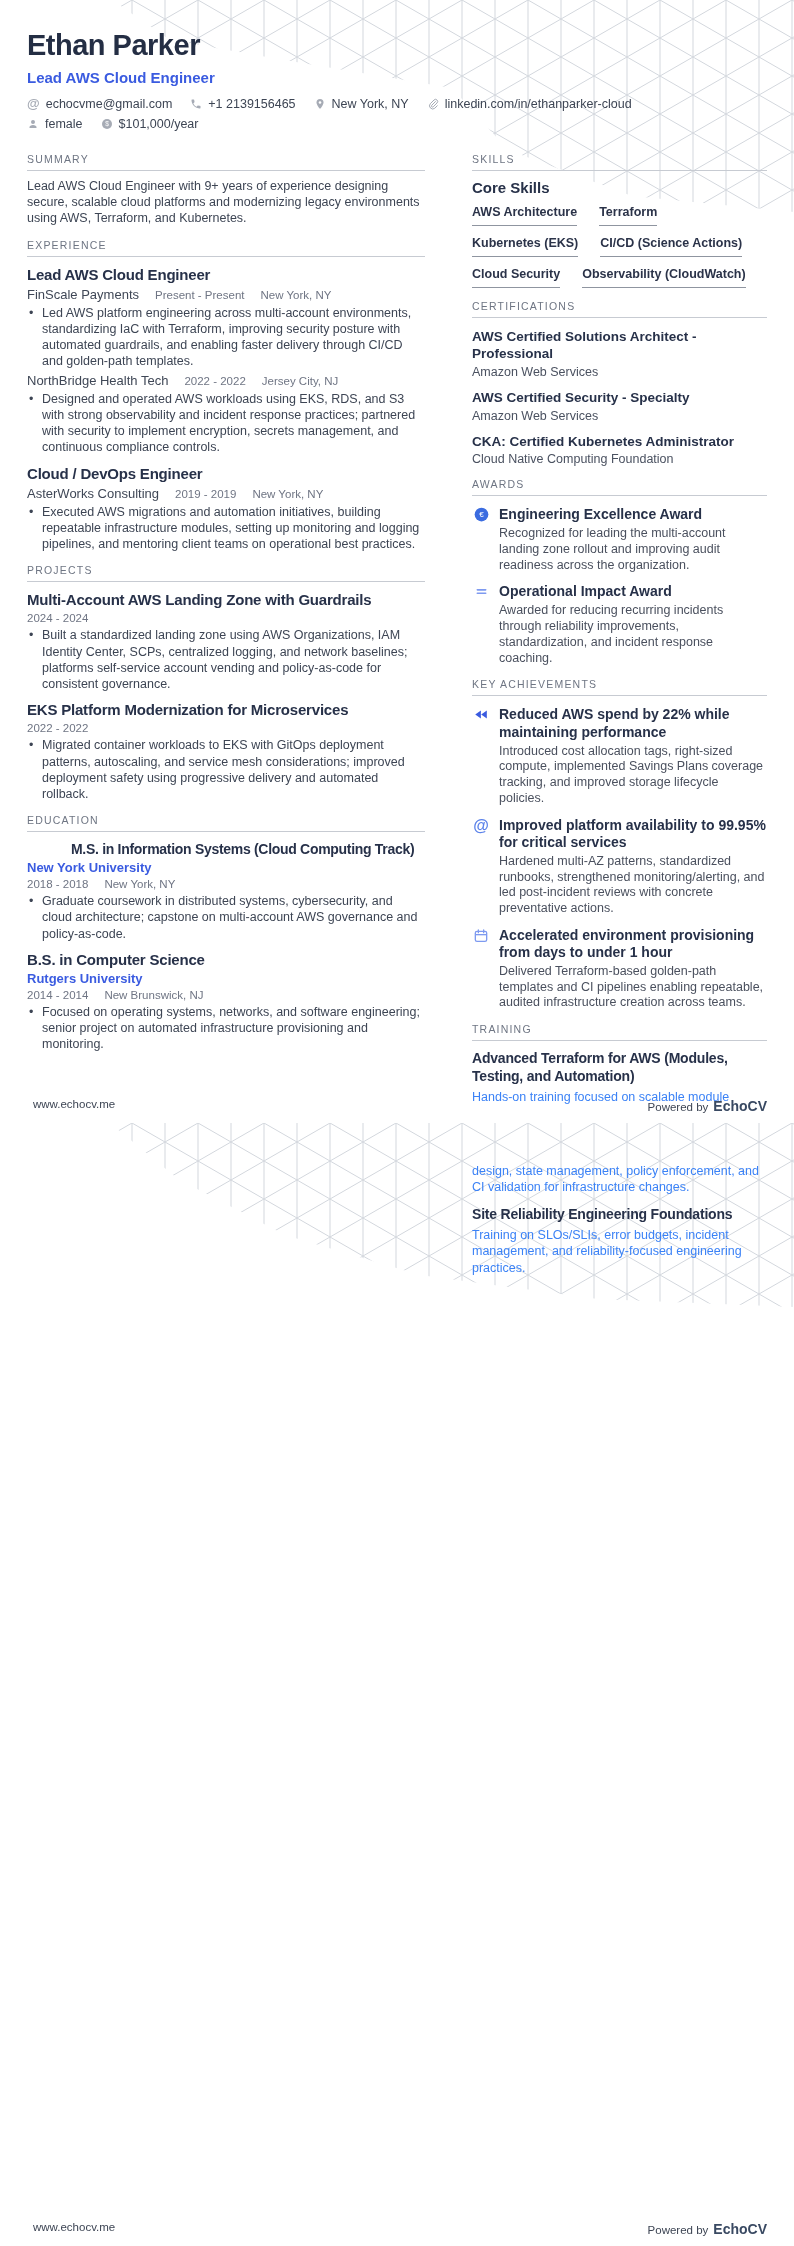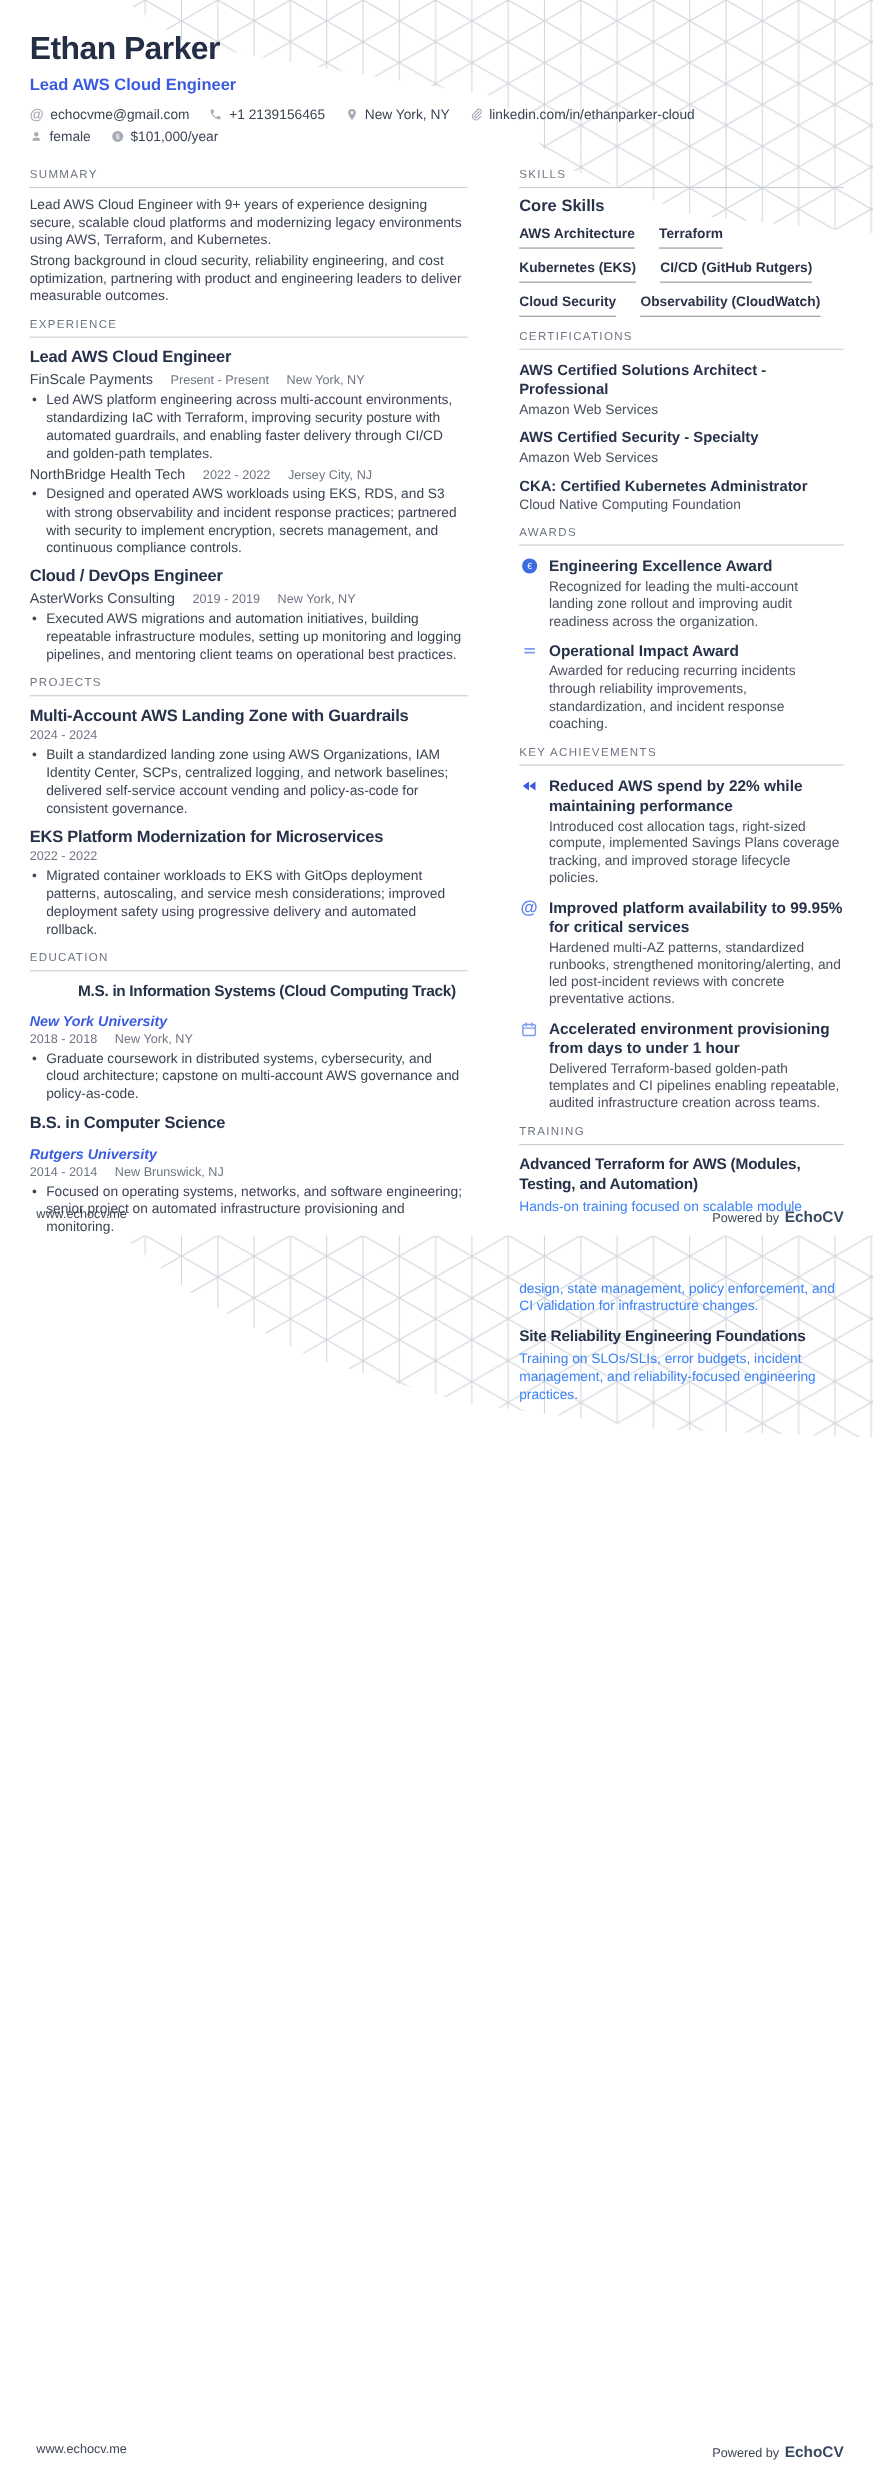--- a/index.html
+++ b/index.html
@@ -27,21 +27,21 @@
   .sec-label{font-size:10.5px;letter-spacing:1.2px;color:#6e7583;padding-bottom:5px;border-bottom:1px solid #c7cbd2;}
 
   .p{margin-top:7px;font-size:12.5px;line-height:1.3;color:#3d4554;}
   .p + .p{margin-top:2px;}
 
   .item-title{margin-top:9px;font-size:15px;font-weight:700;color:#273149;letter-spacing:-0.2px;line-height:1.2;}
   .item-title.tight{font-size:14px;letter-spacing:-0.3px;margin-left:44px;}
   .meta{display:flex;column-gap:16px;align-items:baseline;margin-top:3px;flex-wrap:wrap;}
   .company{font-size:13px;color:#3f4756;}
   .dates,.loc{font-size:11.5px;color:#6f7584;}
-  .school{margin-top:12px;font-size:13px;font-weight:700;color:#3a5be0;font-style:italic;}
+  .school{margin-top:2px;font-size:13px;font-weight:700;color:#3a5be0;}
   .bullets{margin:3px 0 0;padding:0;list-style:none;}
   .bullets li{position:relative;padding-left:15px;font-size:12.5px;line-height:1.3;color:#3d4554;}
   .bullets li::before{content:"\2022";position:absolute;left:2px;color:#3d4554;}
 
   
   .skills-heading{margin-top:8px;font-size:15px;font-weight:700;color:#273149;}
   .skills-wrap{display:flex;flex-wrap:wrap;column-gap:22px;row-gap:10px;margin-top:9px;}
   .skill{font-size:12.5px;font-weight:700;color:#2b3349;padding-bottom:6px;border-bottom:1.5px solid #8f95a0;}
 
   .cert{margin-top:10px;}
@@ -136,21 +136,20 @@
     </div>
   </div>
 
   <div class="columns">
 
     <div class="col-left">
 
       <div class="sec">
         <div class="sec-label">SUMMARY</div>
         <div class="p">Lead AWS Cloud Engineer with 9+ years of experience designing secure, scalable cloud platforms and modernizing legacy environments using AWS, Terraform, and Kubernetes.</div>
-        <div class="p">Strong background in cloud security, reliability engineering, and cost optimization, partnering with product and engineering leaders to deliver measurable outcomes.</div>
       </div>
 
       <div class="sec">
         <div class="sec-label">EXPERIENCE</div>
 
         <div>
           <div class="item-title">Lead AWS Cloud Engineer</div>
           <div class="meta">
             <span class="company">FinScale Payments</span>
             <span class="dates">Present - Present</span>
@@ -187,21 +186,21 @@
 
       <div class="sec">
         <div class="sec-label">PROJECTS</div>
 
         <div>
           <div class="item-title">Multi-Account AWS Landing Zone with Guardrails</div>
           <div class="meta">
               <span class="dates">2024 - 2024</span>
             </div>
           <ul class="bullets">
-              <li>Built a standardized landing zone using AWS Organizations, IAM Identity Center, SCPs, centralized logging, and network baselines; delivered self-service account vending and policy-as-code for consistent governance.</li>
+              <li>Built a standardized landing zone using AWS Organizations, IAM Identity Center, SCPs, centralized logging, and network baselines; platforms self-service account vending and policy-as-code for consistent governance.</li>
             </ul>
         </div>
 
         <div>
           <div class="item-title">EKS Platform Modernization for Microservices</div>
           <div class="meta">
               <span class="dates">2022 - 2022</span>
             </div>
           <ul class="bullets">
               <li>Migrated container workloads to EKS with GitOps deployment patterns, autoscaling, and service mesh considerations; improved deployment safety using progressive delivery and automated rollback.</li>
@@ -240,21 +239,21 @@
 
     <div class="col-right">
 
       <div class="sec">
         <div class="sec-label">SKILLS</div>
         <div class="skills-heading">Core Skills</div>
         <div class="skills-wrap">
           <span class="skill">AWS Architecture</span>
           <span class="skill">Terraform</span>
           <span class="skill">Kubernetes (EKS)</span>
-          <span class="skill">CI/CD (GitHub Rutgers)</span>
+          <span class="skill">CI/CD (Science Actions)</span>
           <span class="skill">Cloud Security</span>
           <span class="skill">Observability (CloudWatch)</span>
         </div>
       </div>
 
       <div class="sec">
         <div class="sec-label">CERTIFICATIONS</div>
         <div class="cert">
           <div class="cert-title">AWS Certified Solutions Architect - Professional</div>
           <div class="cert-issuer">Amazon Web Services</div>

